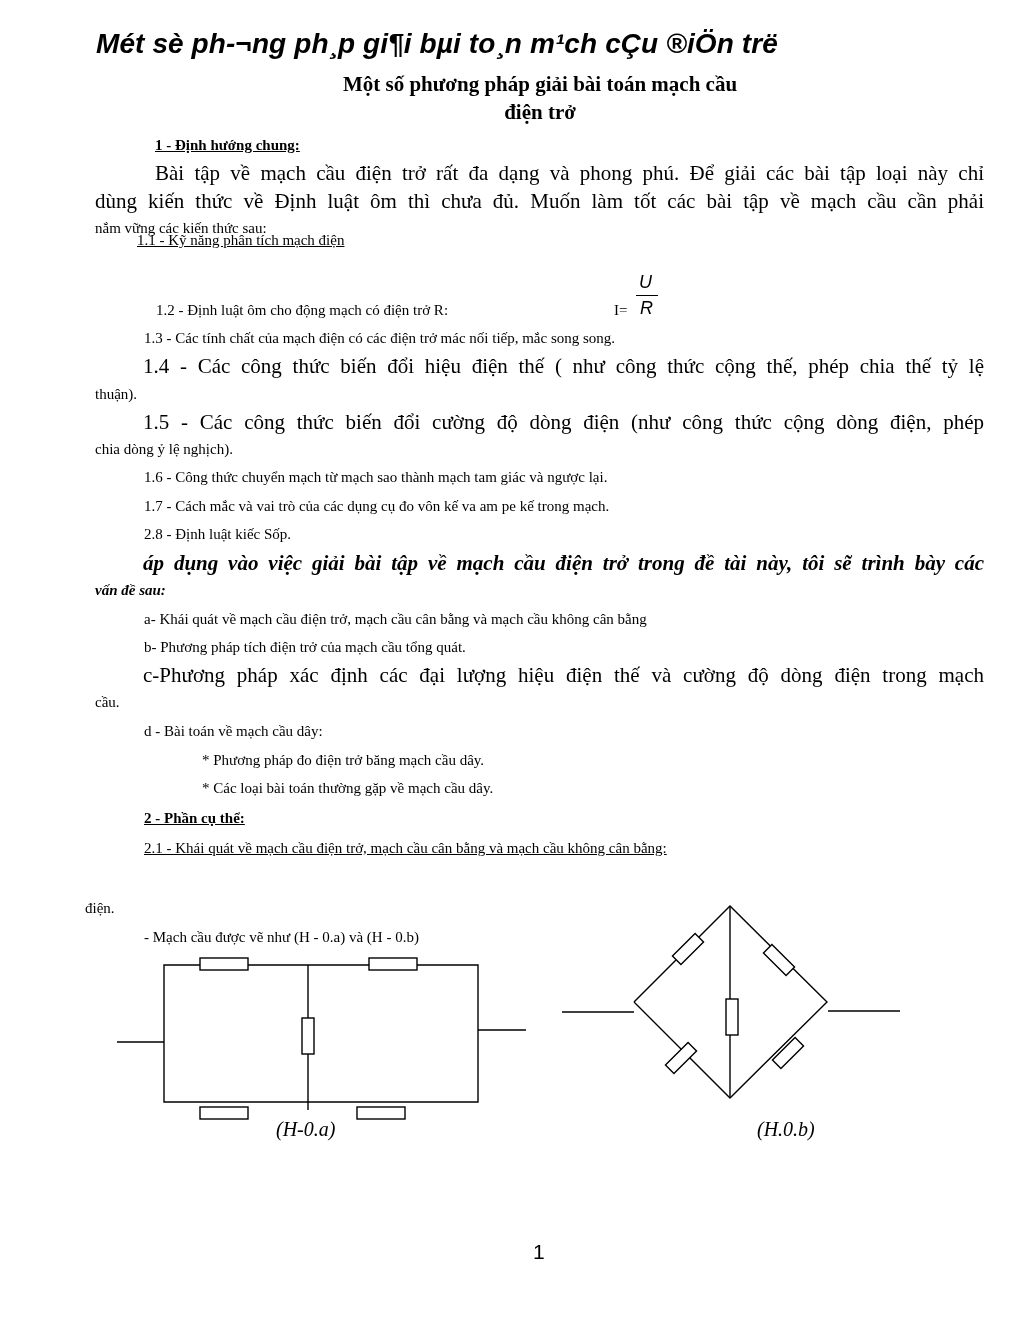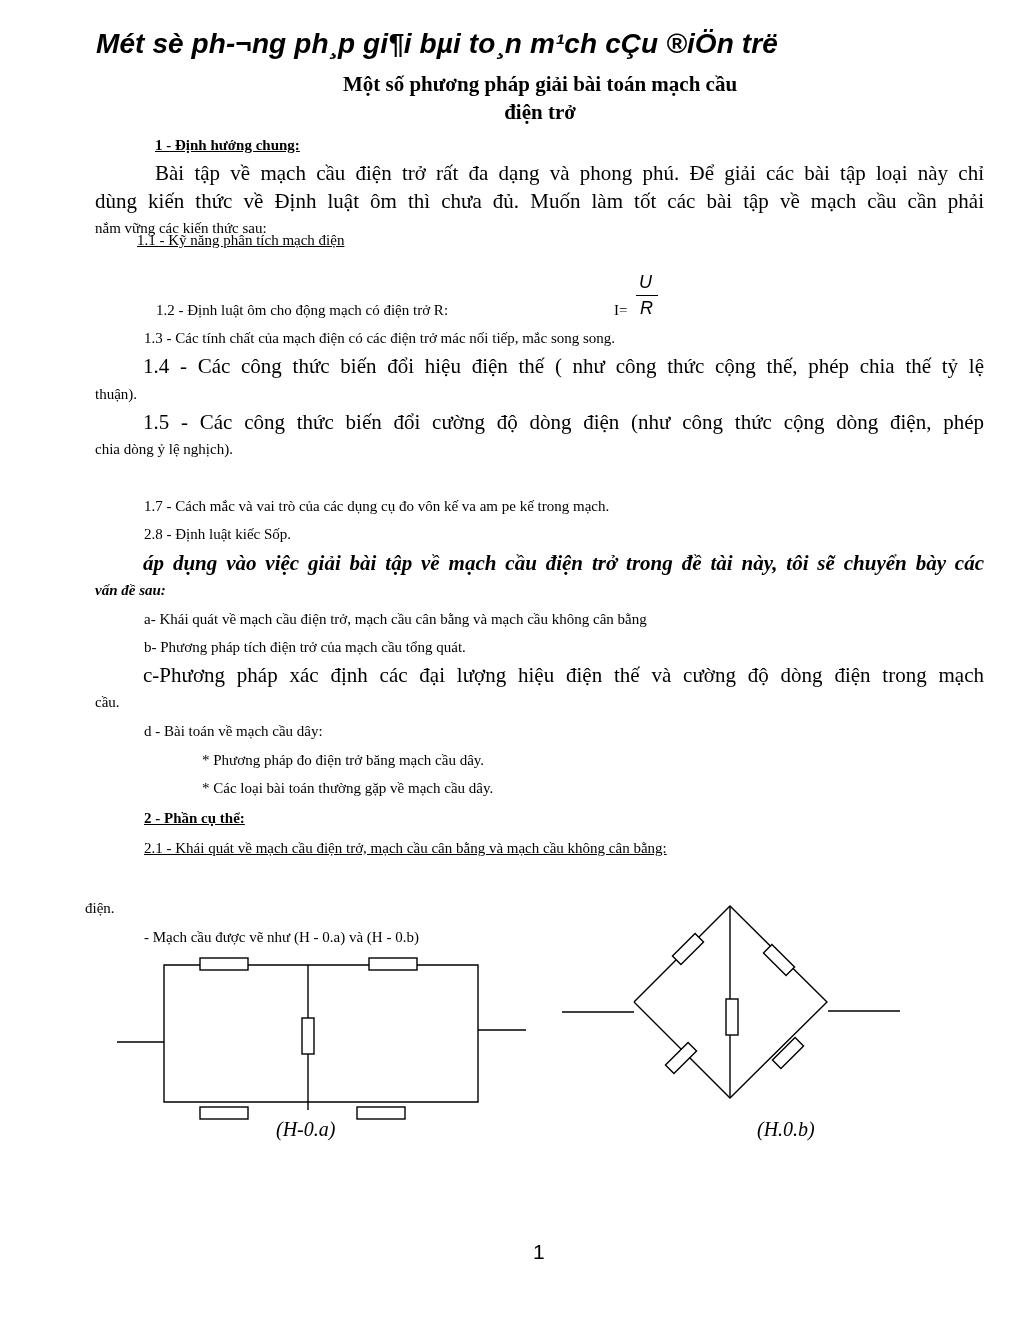--- a/index.html
+++ b/index.html
@@ -44,24 +44,25 @@
   <div class="ln" style="left:614px; top:296px;">I=</div>
   <div class="frac" style="left:639px; top:272px;">U</div>
   <div class="fracbar" style="left:636px; top:295px; width:22px;"></div>
   <div class="frac" style="left:640px; top:298px;">R</div>
 
   <div class="ln" style="left:144px; top:324px;">1.3 - Các tính chất của mạch điện có các điện trở mác nối tiếp, mắc song song.</div>
   <div class="just indent2" style="top:352px;">1.4 - Các công thức biến đổi hiệu điện thế ( như công thức cộng thế, phép chia thế tỷ lệ</div>
   <div class="ln" style="left:95px; top:380px;">thuận).</div>
   <div class="just indent2" style="top:408px;">1.5 - Các công thức biến đổi cường độ dòng điện (như  công thức cộng dòng điện, phép</div>
   <div class="ln" style="left:95px; top:435px;">chia dòng ỷ lệ nghịch).</div>
+  <div class="ln" style="left:144px; top:463px;">1.6 - Công thức chuyển mạch từ mạch sao thành mạch tam giác và ngược lại.</div>
   <div class="ln" style="left:144px; top:492px;">1.7 - Cách mắc và vai trò của các dụng cụ đo vôn kế va am pe kế trong mạch.</div>
   <div class="ln" style="left:144px; top:520px;">2.8 - Định luật kiếc Sốp.</div>
 
-  <div class="just indent2 bi" style="top:549px;">áp dụng vào việc giải bài tập về mạch cầu điện trở trong đề tài này, tôi sẽ chuyển bày các</div>
+  <div class="just indent2 bi" style="top:549px;">áp dụng vào việc giải bài tập về mạch cầu điện trở trong đề tài này, tôi sẽ trình bày các</div>
   <div class="ln bi" style="left:95px; top:576px;">vấn đề sau:</div>
 
   <div class="ln" style="left:144px; top:633px;">b-  Phương pháp  tích điện trở của mạch cầu tổng quát.</div>
   <div class="ln" style="left:144px; top:605px;">a- Khái quát về mạch cầu điện trở, mạch cầu cân bằng và mạch cầu không cân bằng</div>
   <div class="just indent2" style="top:661px;">c-Phương pháp xác định các đại lượng hiệu điện thế và cường độ dòng điện trong mạch</div>
   <div class="ln" style="left:95px; top:688px;">cầu.</div>
   <div class="ln" style="left:144px; top:717px;">d - Bài toán  về mạch cầu dây:</div>
   <div class="ln" style="left:202px; top:746px;">* Phương pháp đo điện trở băng mạch  cầu dây.</div>
   <div class="ln" style="left:202px; top:774px;">* Các loại bài toán thường gặp về mạch cầu dây.</div>
 

